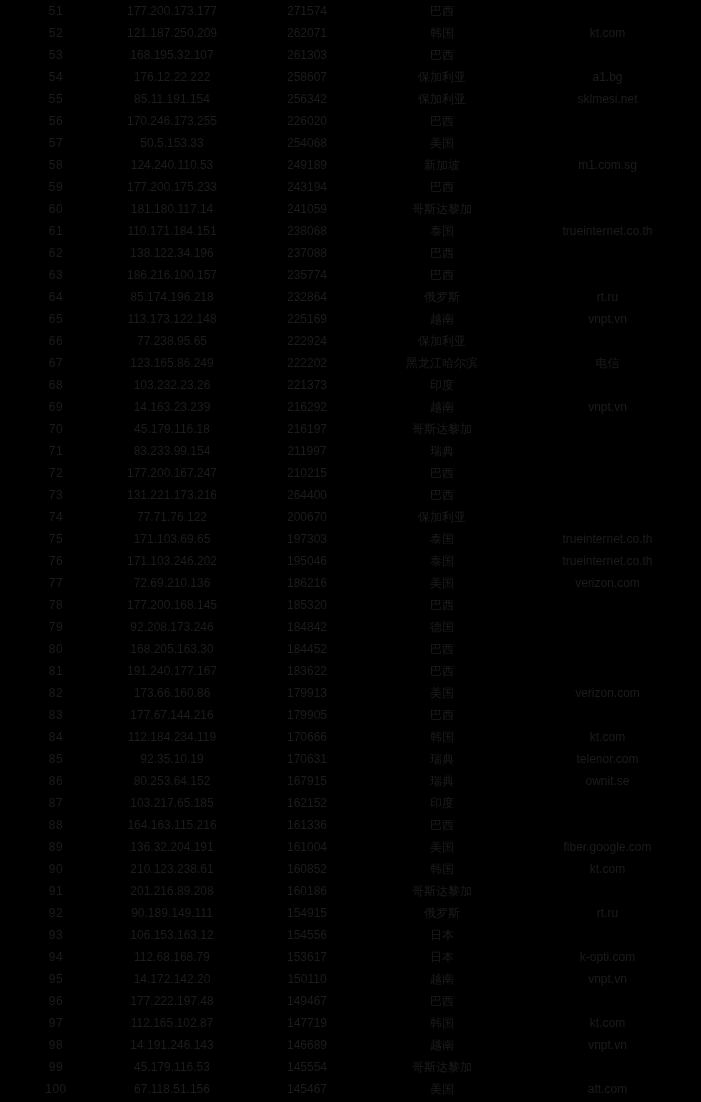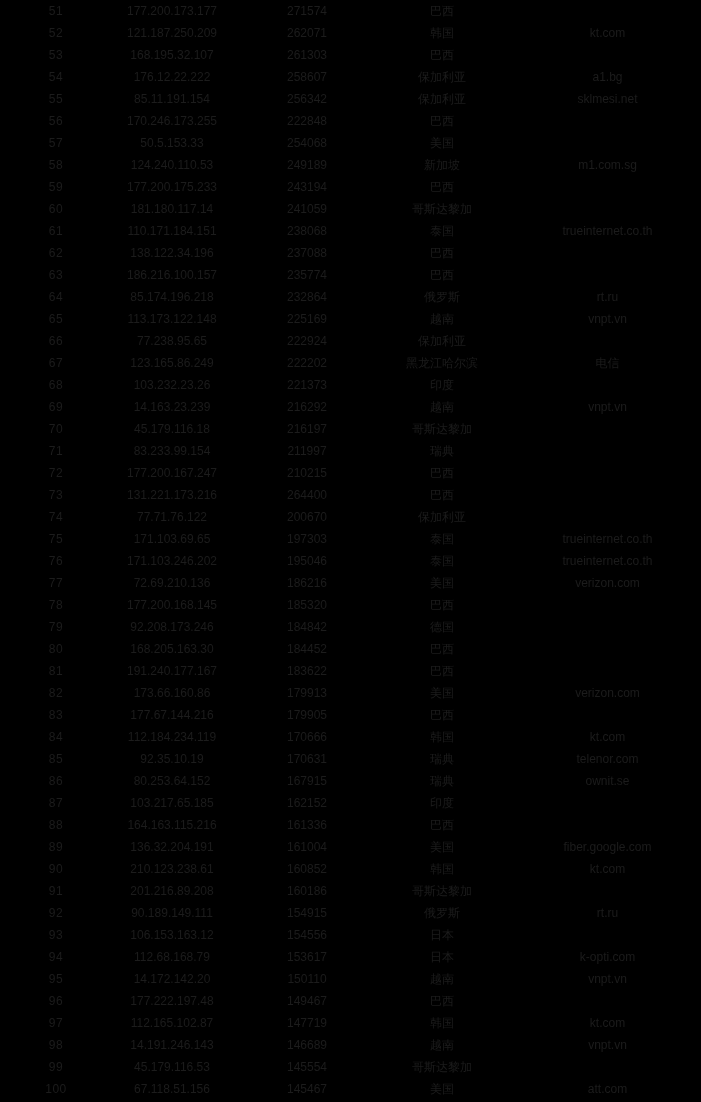--- a/index.html
+++ b/index.html
@@ -70,21 +70,21 @@
     <div class="cell rank">55</div>
     <div class="cell ip">85.11.191.154</div>
     <div class="cell count">256342</div>
     <div class="cell region">保加利亚</div>
     <div class="cell domain">sklmesi.net</div>
   </div>
 
   <div class="row">
     <div class="cell rank">56</div>
     <div class="cell ip">170.246.173.255</div>
-    <div class="cell count">222848</div>
+    <div class="cell count">226020</div>
     <div class="cell region">巴西</div>
     <div class="cell domain"></div>
   </div>
 
   <div class="row">
     <div class="cell rank">57</div>
     <div class="cell ip">50.5.153.33</div>
     <div class="cell count">254068</div>
     <div class="cell region">美国</div>
   </div>

